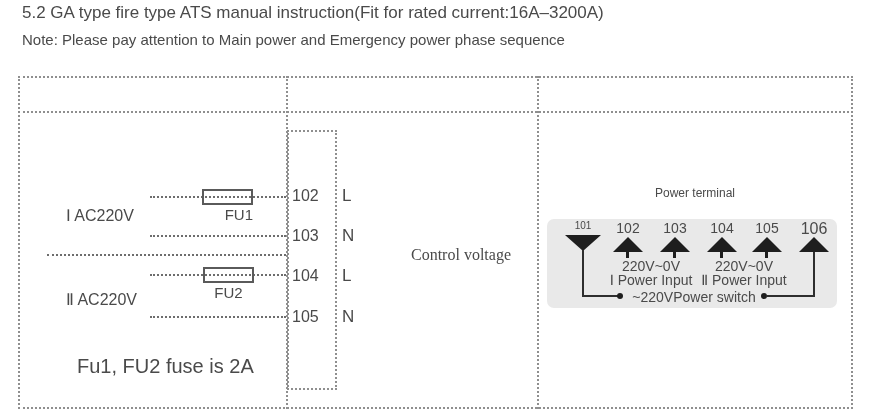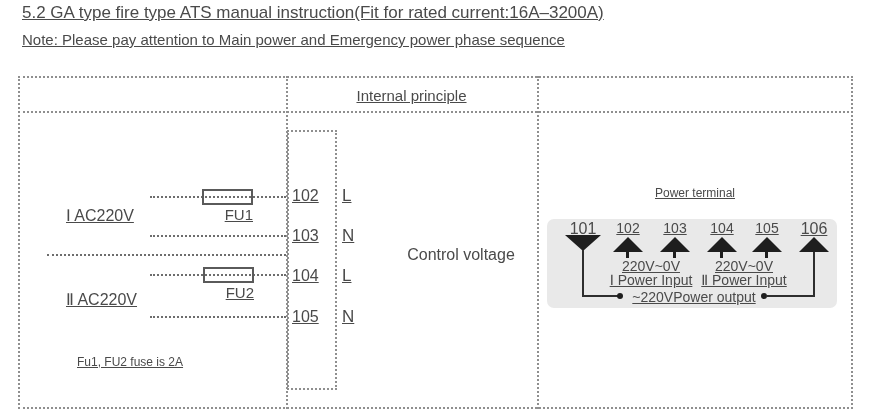--- a/index.html
+++ b/index.html
@@ -1,21 +1,21 @@
 <!DOCTYPE html>
 <html><head>
 <meta charset="utf-8">
 <style>
   html,body{margin:0;padding:0;background:#ffffff;}
   #page{
     position:relative;width:872px;height:416px;background:#ffffff;overflow:hidden;
     font-family:"Liberation Sans", sans-serif;color:#4a4a4a;
   }
   .abs{position:absolute;}
-  .txt{white-space:nowrap;text-decoration:underline;}
+  .txt{white-space:nowrap;}
   .dot-h{border-top:2px dotted #8f8f8f;height:0;}
   .dot-v{border-left:2px dotted #8f8f8f;width:0;}
   .wire{border-top:2px dotted #6d6d6d;height:0;}
   .fusebox{border:2px solid #5a5a5a;background:transparent;box-sizing:border-box;}
   .center{text-align:center;}
   .tri-up{width:0;height:0;border-left:15px solid transparent;border-right:15px solid transparent;border-bottom:15px solid #1e1e1e;}
   .tri-down{width:0;height:0;border-left:18px solid transparent;border-right:18px solid transparent;border-top:16px solid #1e1e1e;}
   .stem{width:3px;background:#1e1e1e;}
   .vline{width:2px;background:#2e2e2e;}
   .hline{height:2px;background:#2e2e2e;}
@@ -29,61 +29,60 @@
 <div id="page">
 
   <div class="abs txt" style="left:22px;top:3px;font-size:17px;">5.2 GA type fire type ATS manual instruction(Fit for rated current:16A–3200A)</div>
   <div class="abs txt" style="left:22px;top:31px;font-size:15px;">Note: Please pay attention to Main power and Emergency power phase sequence</div>
 
   <div class="abs" style="left:18px;top:76px;width:835px;height:333px;border:2px dotted #8f8f8f;box-sizing:border-box;"></div>
   <div class="abs dot-h" style="left:18px;top:111px;width:835px;"></div>
   <div class="abs dot-v" style="left:286px;top:76px;height:333px;"></div>
   <div class="abs dot-v" style="left:537px;top:76px;height:333px;"></div>
 
-  <div class="abs center txt" style="left:286px;top:87px;width:251px;font-size:15px;">Internal principle</div>
 
   <div class="abs wire" style="left:150px;top:196px;width:136px;"></div>
   <div class="abs fusebox" style="left:202px;top:189px;width:51px;height:16px;"></div>
   <div class="abs center txt" style="left:202px;top:206px;width:51px;font-size:15px;text-align:right;">FU1</div>
   <div class="abs txt" style="left:66px;top:206px;font-size:16px;">Ⅰ AC220V</div>
   <div class="abs wire" style="left:150px;top:235px;width:136px;"></div>
 
   <div class="abs wire" style="left:47px;top:254px;width:239px;"></div>
 
   <div class="abs wire" style="left:150px;top:274px;width:136px;"></div>
   <div class="abs fusebox" style="left:203px;top:267px;width:51px;height:16px;"></div>
-  <div class="abs center txt" style="left:203px;top:284px;width:51px;font-size:15px;text-align:right;">FU2</div>
+  <div class="abs center txt" style="left:203px;top:284px;width:51px;font-size:15px;">FU2</div>
   <div class="abs txt" style="left:66px;top:290px;font-size:16px;">Ⅱ AC220V</div>
   <div class="abs wire" style="left:150px;top:316px;width:136px;"></div>
 
-  <div class="abs txt" style="left:77px;top:355px;font-size:12px;text-align:right;">Fu1, FU2 fuse is 2A</div>
+  <div class="abs txt" style="left:77px;top:355px;font-size:20px;text-align:right;">Fu1, FU2 fuse is 2A</div>
 
   <div class="abs" style="left:287px;top:130px;width:50px;height:260px;border:2px dotted #8f8f8f;box-sizing:border-box;"></div>
 
   <div class="abs txt" style="left:292px;top:187px;font-size:16px;">102</div>
   <div class="abs txt" style="left:342px;top:186px;font-size:17px;">L</div>
 
   <div class="abs txt" style="left:292px;top:227px;font-size:16px;">103</div>
   <div class="abs txt" style="left:342px;top:226px;font-size:17px;">N</div>
 
   <div class="abs txt" style="left:292px;top:267px;font-size:16px;">104</div>
   <div class="abs txt" style="left:342px;top:266px;font-size:17px;">L</div>
 
   <div class="abs txt" style="left:292px;top:308px;font-size:16px;">105</div>
   <div class="abs txt" style="left:342px;top:307px;font-size:17px;">N</div>
 
-  <div class="abs center" style="left:355px;top:245px;width:212px;font-size:16px;line-height:20px;">
+  <div class="abs center" style="left:355px;top:245px;width:212px;font-size:16px;line-height:20px;font-family:Liberation Serif, serif;">
     <div>Control voltage</div>
   </div>
 
   <div class="abs center txt" style="left:537px;top:186px;width:316px;font-size:12px;">Power terminal</div>
 
   <div class="abs gray-strip" style="left:547px;top:219px;width:290px;height:89px;"></div>
 
-  <div class="abs txt cx" style="left:583px;top:220px;font-size:16px;">101</div>
+  <div class="abs txt cx" style="left:583px;top:220px;font-size:10px;">101</div>
   <div class="abs txt cx" style="left:628px;top:220px;font-size:14px;">102</div>
   <div class="abs txt cx" style="left:675px;top:220px;font-size:14px;">103</div>
   <div class="abs txt cx" style="left:722px;top:220px;font-size:14px;">104</div>
   <div class="abs txt cx" style="left:767px;top:220px;font-size:14px;">105</div>
   <div class="abs txt cx" style="left:814px;top:220px;font-size:16px;">106</div>
 
   <div class="abs tri-down" style="left:565px;top:235px;"></div>
   <div class="abs vline" style="left:582px;top:250px;height:47px;"></div>
 
   <div class="abs tri-up" style="left:613px;top:237px;"></div>
@@ -98,17 +97,17 @@
   <div class="abs tri-up" style="left:799px;top:237px;"></div>
   <div class="abs vline" style="left:813px;top:252px;height:45px;"></div>
 
   <div class="abs txt cx" style="left:651px;top:258px;font-size:14px;">220V~0V</div>
   <div class="abs txt cx" style="left:744px;top:258px;font-size:14px;">220V~0V</div>
   <div class="abs txt cx" style="left:651px;top:272px;font-size:14px;">Ⅰ Power Input</div>
   <div class="abs txt cx" style="left:744px;top:272px;font-size:14px;">Ⅱ Power Input</div>
 
   <div class="abs hline" style="left:582px;top:295px;width:36px;"></div>
   <div class="abs bullet" style="left:617px;top:293px;"></div>
-  <div class="abs txt cx" style="left:694px;top:289px;font-size:14px;">~220VPower output</div>
+  <div class="abs txt cx" style="left:694px;top:289px;font-size:14px;">~220VPower switch</div>
   <div class="abs bullet" style="left:761px;top:293px;"></div>
   <div class="abs hline" style="left:766px;top:295px;width:49px;"></div>
 
 </div>
 
 </body></html>

